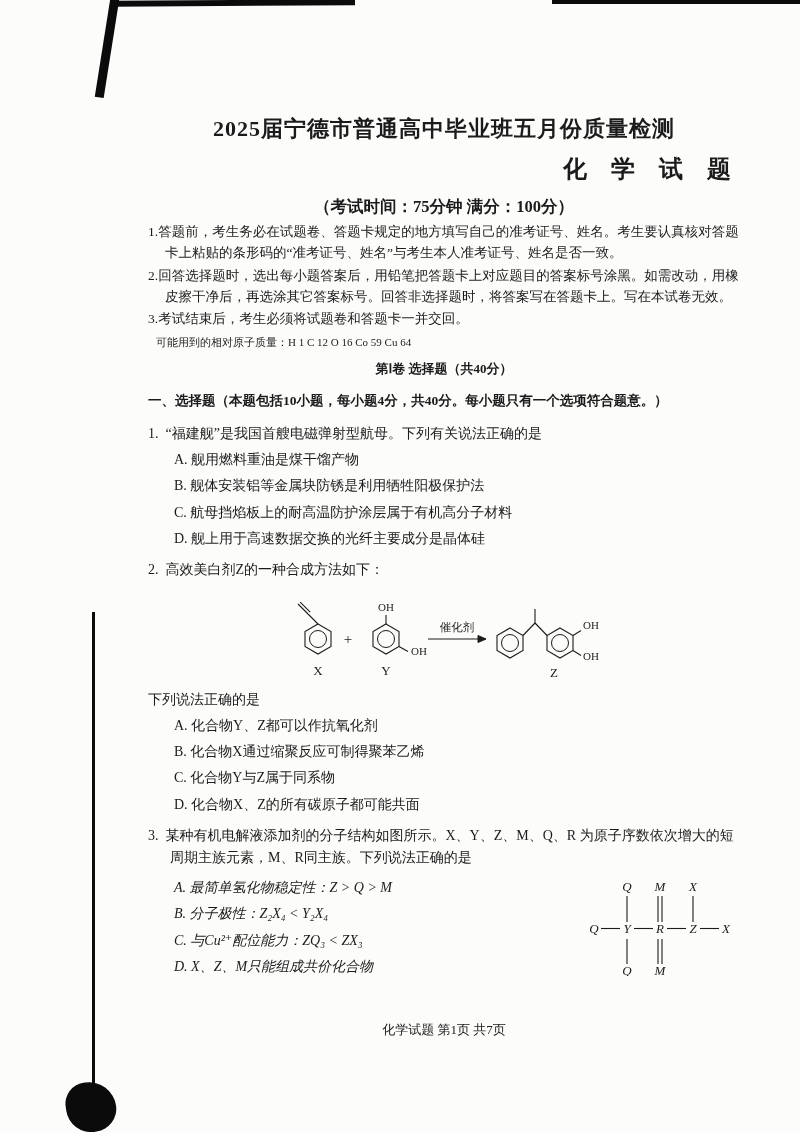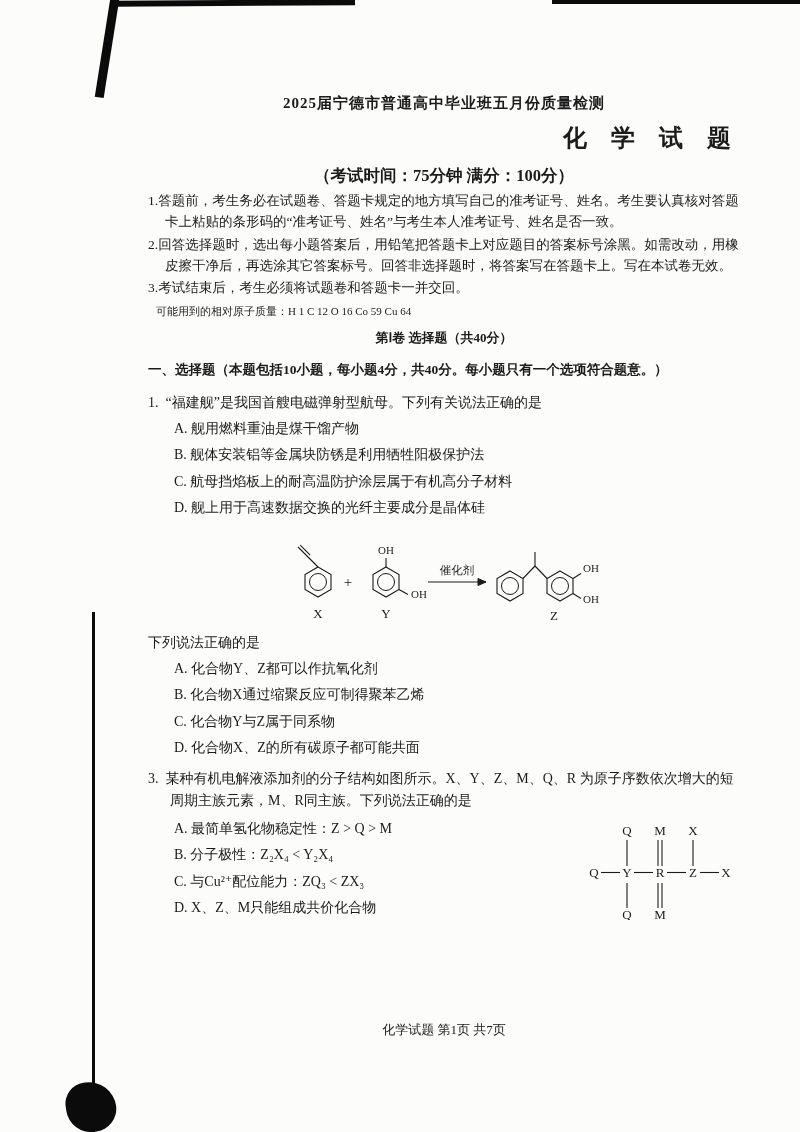--- a/index.html
+++ b/index.html
@@ -10,37 +10,37 @@
   
   .artifact { position:absolute; background:#0b0b0b; }
   .a-top1 { top:0; left:112px; width:243px; height:6px; transform:skewY(-0.4deg); }
   .a-top2 { top:0; left:552px; width:248px; height:4px; }
   .a-corner { top:-8px; left:103px; width:9px; height:106px; transform:rotate(9deg); }
   .a-left { top:612px; left:92px; width:3px; height:520px; }
   .a-blob { top:1082px; left:66px; width:50px; height:50px; border-radius:42% 55% 46% 50%; transform:rotate(-8deg); }
 
   .content { position:absolute; left:148px; top:94px; width:592px; }
 
-  .title   { font-size:15px; font-weight:bold; text-align:center; letter-spacing:1px; margin-bottom:9px; }
+  .title   { font-size:22px; font-weight:bold; text-align:center; letter-spacing:1px; margin-bottom:9px;margin-top:20px; }
   .subject { font-size:24px; font-weight:bold; text-align:right; letter-spacing:9px; margin-bottom:11px; }
   .exam-info { font-size:16.5px; font-weight:bold; text-align:center; margin-bottom:3px; }
 
   .notice { font-size:13.5px; line-height:1.58; padding-left:17px; text-indent:-17px; margin-bottom:1px; }
   .masses { font-size:11px; line-height:1.5; margin:4px 0 6px 8px; }
 
   .section-title { font-size:13px; font-weight:bold; text-align:center; margin:10px 0 13px;font-family:Liberation Serif, serif; }
   .section-intro { font-size:13.5px; font-weight:bold; line-height:1.5; margin-bottom:12px; }
 
   .question { font-size:14px; margin-bottom:7px; }
   .stem { line-height:1.55; padding-left:22px; text-indent:-22px; margin-bottom:2px; }
   .qnum { padding-right:7px; }
   .option { line-height:1.88; padding-left:26px; }
 
   .q2-figure { margin:4px 0 4px 138px; }
-  .q3-body { display:flex; align-items:center; }
+  .q3-body { display:flex; align-items:flex-end;font-style:italic; }
   .q3-options { flex:1 1 auto; }
   .q3-figure { flex:0 0 auto; margin:6px 6px 0 0; }
 
   svg text { font-family:"Liberation Serif","DejaVu Serif",serif; fill:#1b1b1b; }
   svg line, svg polygon.bond { stroke:#1b1b1b; }
 
   .footer { position:absolute; left:148px; top:1021px; width:592px; text-align:center; font-size:13px; }
 </style>
 </head>
 <body>
@@ -71,20 +71,21 @@
 
     <div class="question">
       <p class="stem"><span class="qnum">1.</span><span>“福建舰”是我国首艘电磁弹射型航母。下列有关说法正确的是</span></p>
       <p class="option">A. 舰用燃料重油是煤干馏产物</p>
       <p class="option">B. 舰体安装铝等金属块防锈是利用牺牲阳极保护法</p>
       <p class="option">C. 航母挡焰板上的耐高温防护涂层属于有机高分子材料</p>
       <p class="option">D. 舰上用于高速数据交换的光纤主要成分是晶体硅</p>
     </div>
 
     <div class="question">
+      <p class="stem"><span class="qnum">2.</span><span>高效美白剂Z的一种合成方法如下：</span></p>
 
       <div class="q2-figure">
         <svg width="320" height="96" viewBox="0 0 320 96">
 
           <polygon points="32,39 45,46.5 45,61.5 32,69 19,61.5 19,46.5" fill="none" stroke="#1b1b1b" stroke-width="1.1"></polygon>
           <circle cx="32" cy="54" r="8.5" fill="none" stroke="#1b1b1b" stroke-width="1"></circle>
           <line x1="32" y1="39" x2="22" y2="29" stroke-width="1.1"></line>
           <line x1="22" y1="29" x2="12" y2="19" stroke-width="1.1"></line>
           <line x1="24.2" y1="27.2" x2="14.2" y2="17.2" stroke-width="1.1"></line>
           <text x="32" y="90" font-size="13" text-anchor="middle">X</text>

